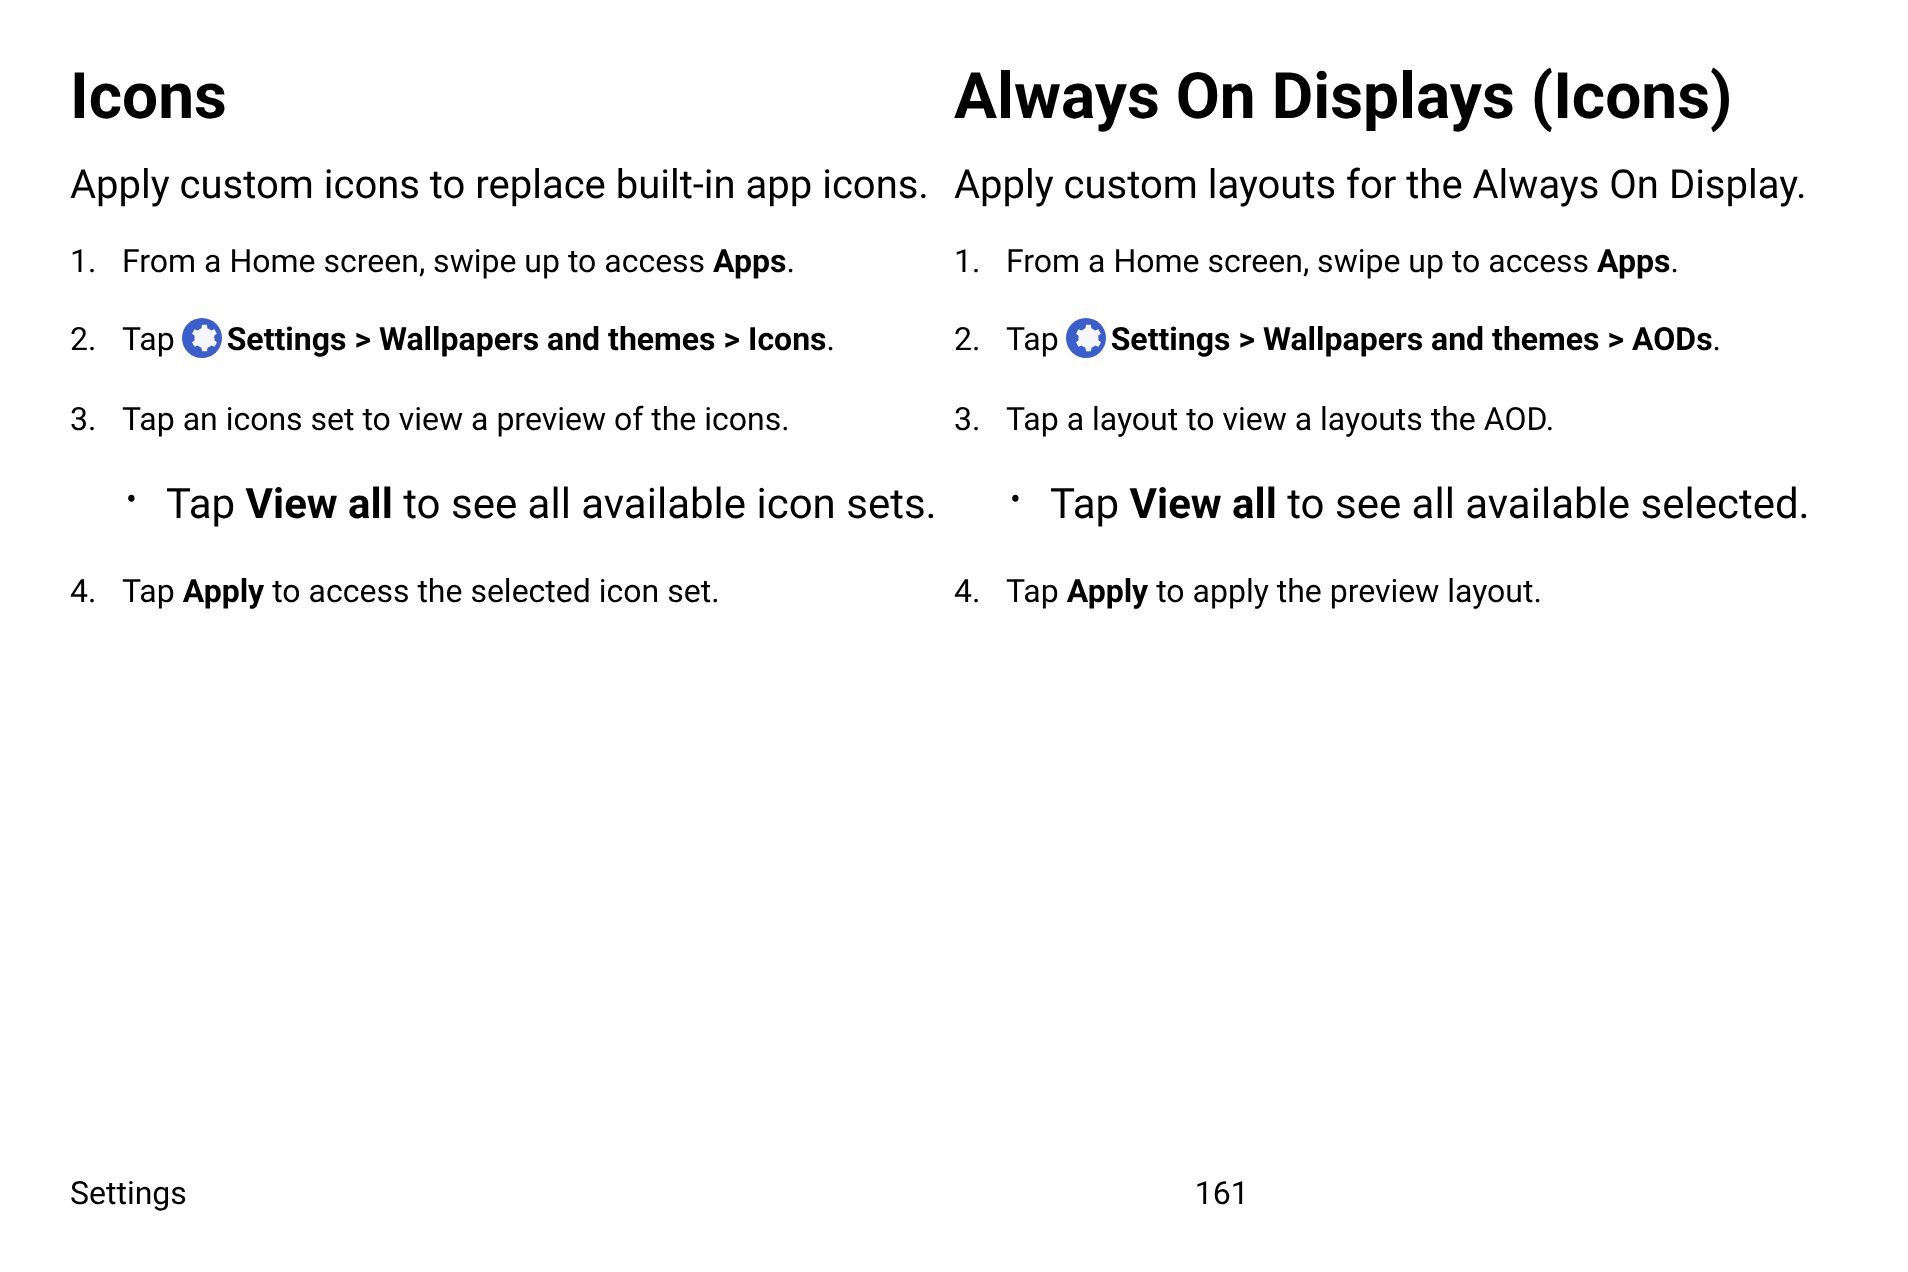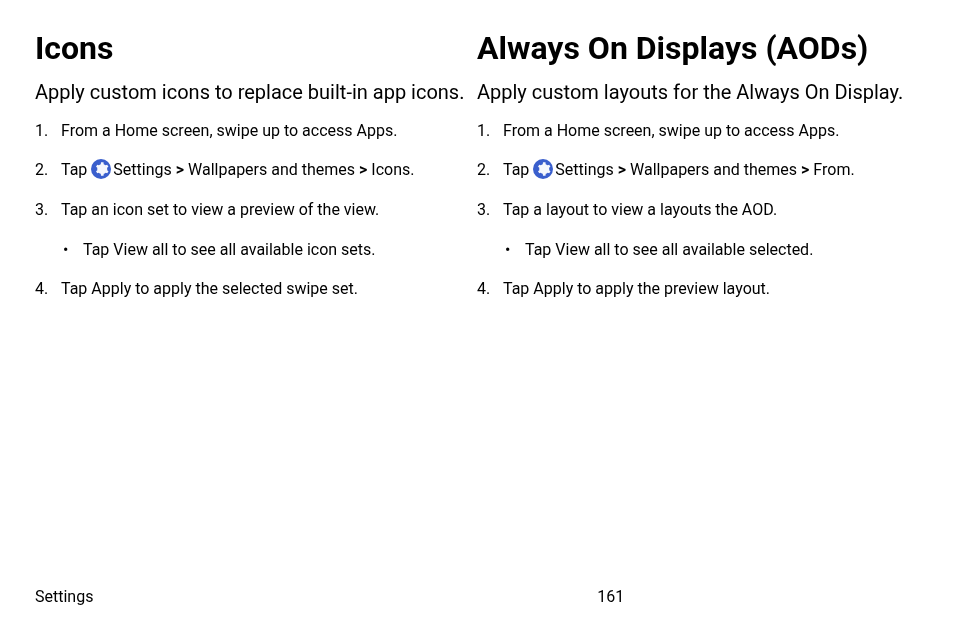--- a/index.html
+++ b/index.html
@@ -50,32 +50,32 @@
       font-size: 16px;
     }
     ul {
       list-style: none;
       padding-left: 0;
       margin-top: 18px;
     }
     ul > li {
       position: relative;
       padding-left: 22px;
-      font-size: 16px;
+      font-size: 21px;
       line-height: 1.35;
       margin-bottom: 18px;
     }
     ul > li::before {
       content: "•";
       position: absolute;
       left: 2px;
       top: 0;
       font-size: 16px;
     }
-    .b { font-weight: 400; text-align: center; }
+    .b { font-weight: 700; text-align: center; }
     .settings-icon {
       display: inline-block;
       width: 20px;
       height: 20px;
       vertical-align: -4px;
       margin-right: 2px;
     }
     .settings-icon svg { display: block; }
     .chev {
       font-weight: 700;
@@ -105,45 +105,45 @@
       <li>
         <span>From a Home screen, swipe up to access </span><span class="b">Apps</span><span>.</span>
       </li>
       <li>
         <span>Tap </span><span class="settings-icon"><svg viewBox="0 0 24 24">
               <circle cx="12" cy="12" r="12" fill="#3a5fcd"></circle>
               <path fill="#fff" d="M12 8.5a3.5 3.5 0 100 7 3.5 3.5 0 000-7zm7.4 3.5c0-.5 0-.9-.1-1.4l1.6-1.2-1.5-2.6-1.9.7c-.7-.6-1.4-1-2.3-1.3L15 4h-3l-.3 2.2c-.9.3-1.6.7-2.3 1.3l-1.9-.7-1.5 2.6 1.6 1.2c-.1.5-.1.9-.1 1.4s0 .9.1 1.4l-1.6 1.2 1.5 2.6 1.9-.7c.7.6 1.4 1 2.3 1.3L12 20h3l.3-2.2c.9-.3 1.6-.7 2.3-1.3l1.9.7 1.5-2.6-1.6-1.2c.1-.5.1-.9.1-1.4z" opacity=".95"></path>
             </svg></span><span class="b">Settings</span><span class="chev">&gt;</span><span class="b">Wallpapers and themes</span><span class="chev">&gt;</span><span class="b">Icons</span><span>.</span>
       </li>
       <li>
-        <span>Tap an icon set to view a preview of the view.</span>
+        <span>Tap an icons set to view a preview of the icons.</span>
         <ul>
           <li>
             <span>Tap </span><span class="b">View all</span><span> to see all available icon sets.</span>
           </li>
         </ul>
       </li>
       <li>
-        <span>Tap </span><span class="b">Apply</span><span> to apply the selected swipe set.</span>
+        <span>Tap </span><span class="b">Apply</span><span> to access the selected icon set.</span>
       </li>
     </ol>
   </div>
 
   <div class="col">
-    <h1>Always On Displays (AODs)</h1>
+    <h1>Always On Displays (Icons)</h1>
     <p class="intro">Apply custom layouts for the Always On Display.</p>
     <ol>
       <li>
         <span>From a Home screen, swipe up to access </span><span class="b">Apps</span><span>.</span>
       </li>
       <li>
         <span>Tap </span><span class="settings-icon"><svg viewBox="0 0 24 24">
               <circle cx="12" cy="12" r="12" fill="#3a5fcd"></circle>
               <path fill="#fff" d="M12 8.5a3.5 3.5 0 100 7 3.5 3.5 0 000-7zm7.4 3.5c0-.5 0-.9-.1-1.4l1.6-1.2-1.5-2.6-1.9.7c-.7-.6-1.4-1-2.3-1.3L15 4h-3l-.3 2.2c-.9.3-1.6.7-2.3 1.3l-1.9-.7-1.5 2.6 1.6 1.2c-.1.5-.1.9-.1 1.4s0 .9.1 1.4l-1.6 1.2 1.5 2.6 1.9-.7c.7.6 1.4 1 2.3 1.3L12 20h3l.3-2.2c.9-.3 1.6-.7 2.3-1.3l1.9.7 1.5-2.6-1.6-1.2c.1-.5.1-.9.1-1.4z" opacity=".95"></path>
-            </svg></span><span class="b">Settings</span><span class="chev">&gt;</span><span class="b">Wallpapers and themes</span><span class="chev">&gt;</span><span class="b">From</span><span>.</span>
+            </svg></span><span class="b">Settings</span><span class="chev">&gt;</span><span class="b">Wallpapers and themes</span><span class="chev">&gt;</span><span class="b">AODs</span><span>.</span>
       </li>
       <li>
         <span>Tap a layout to view a layouts the AOD.</span>
         <ul>
           <li>
             <span>Tap </span><span class="b">View all</span><span> to see all available selected.</span>
           </li>
         </ul>
       </li>
       <li>

